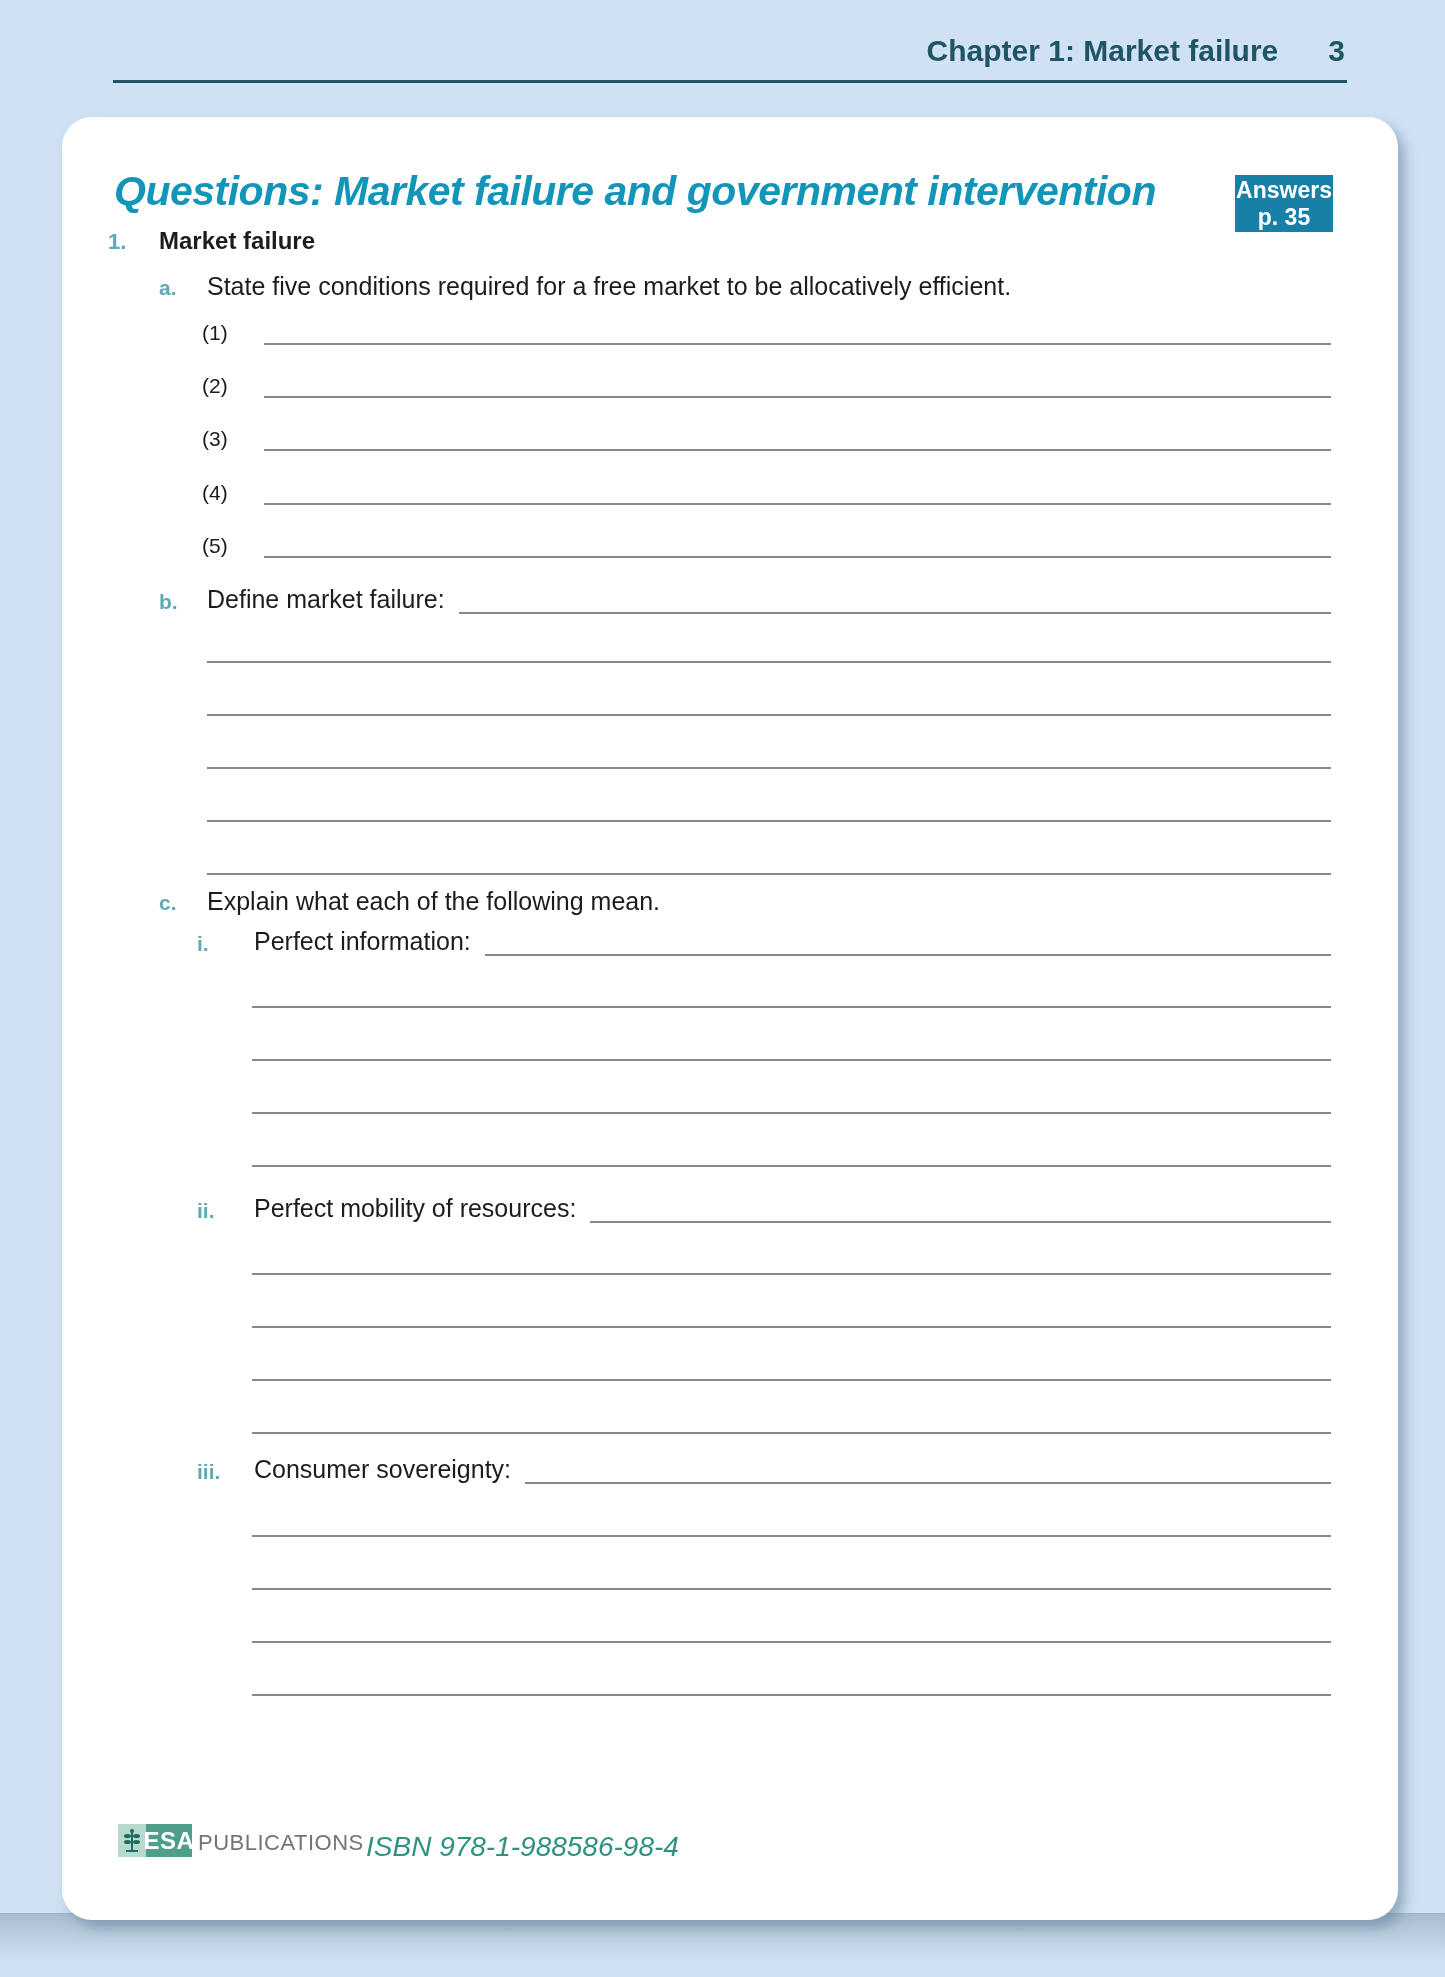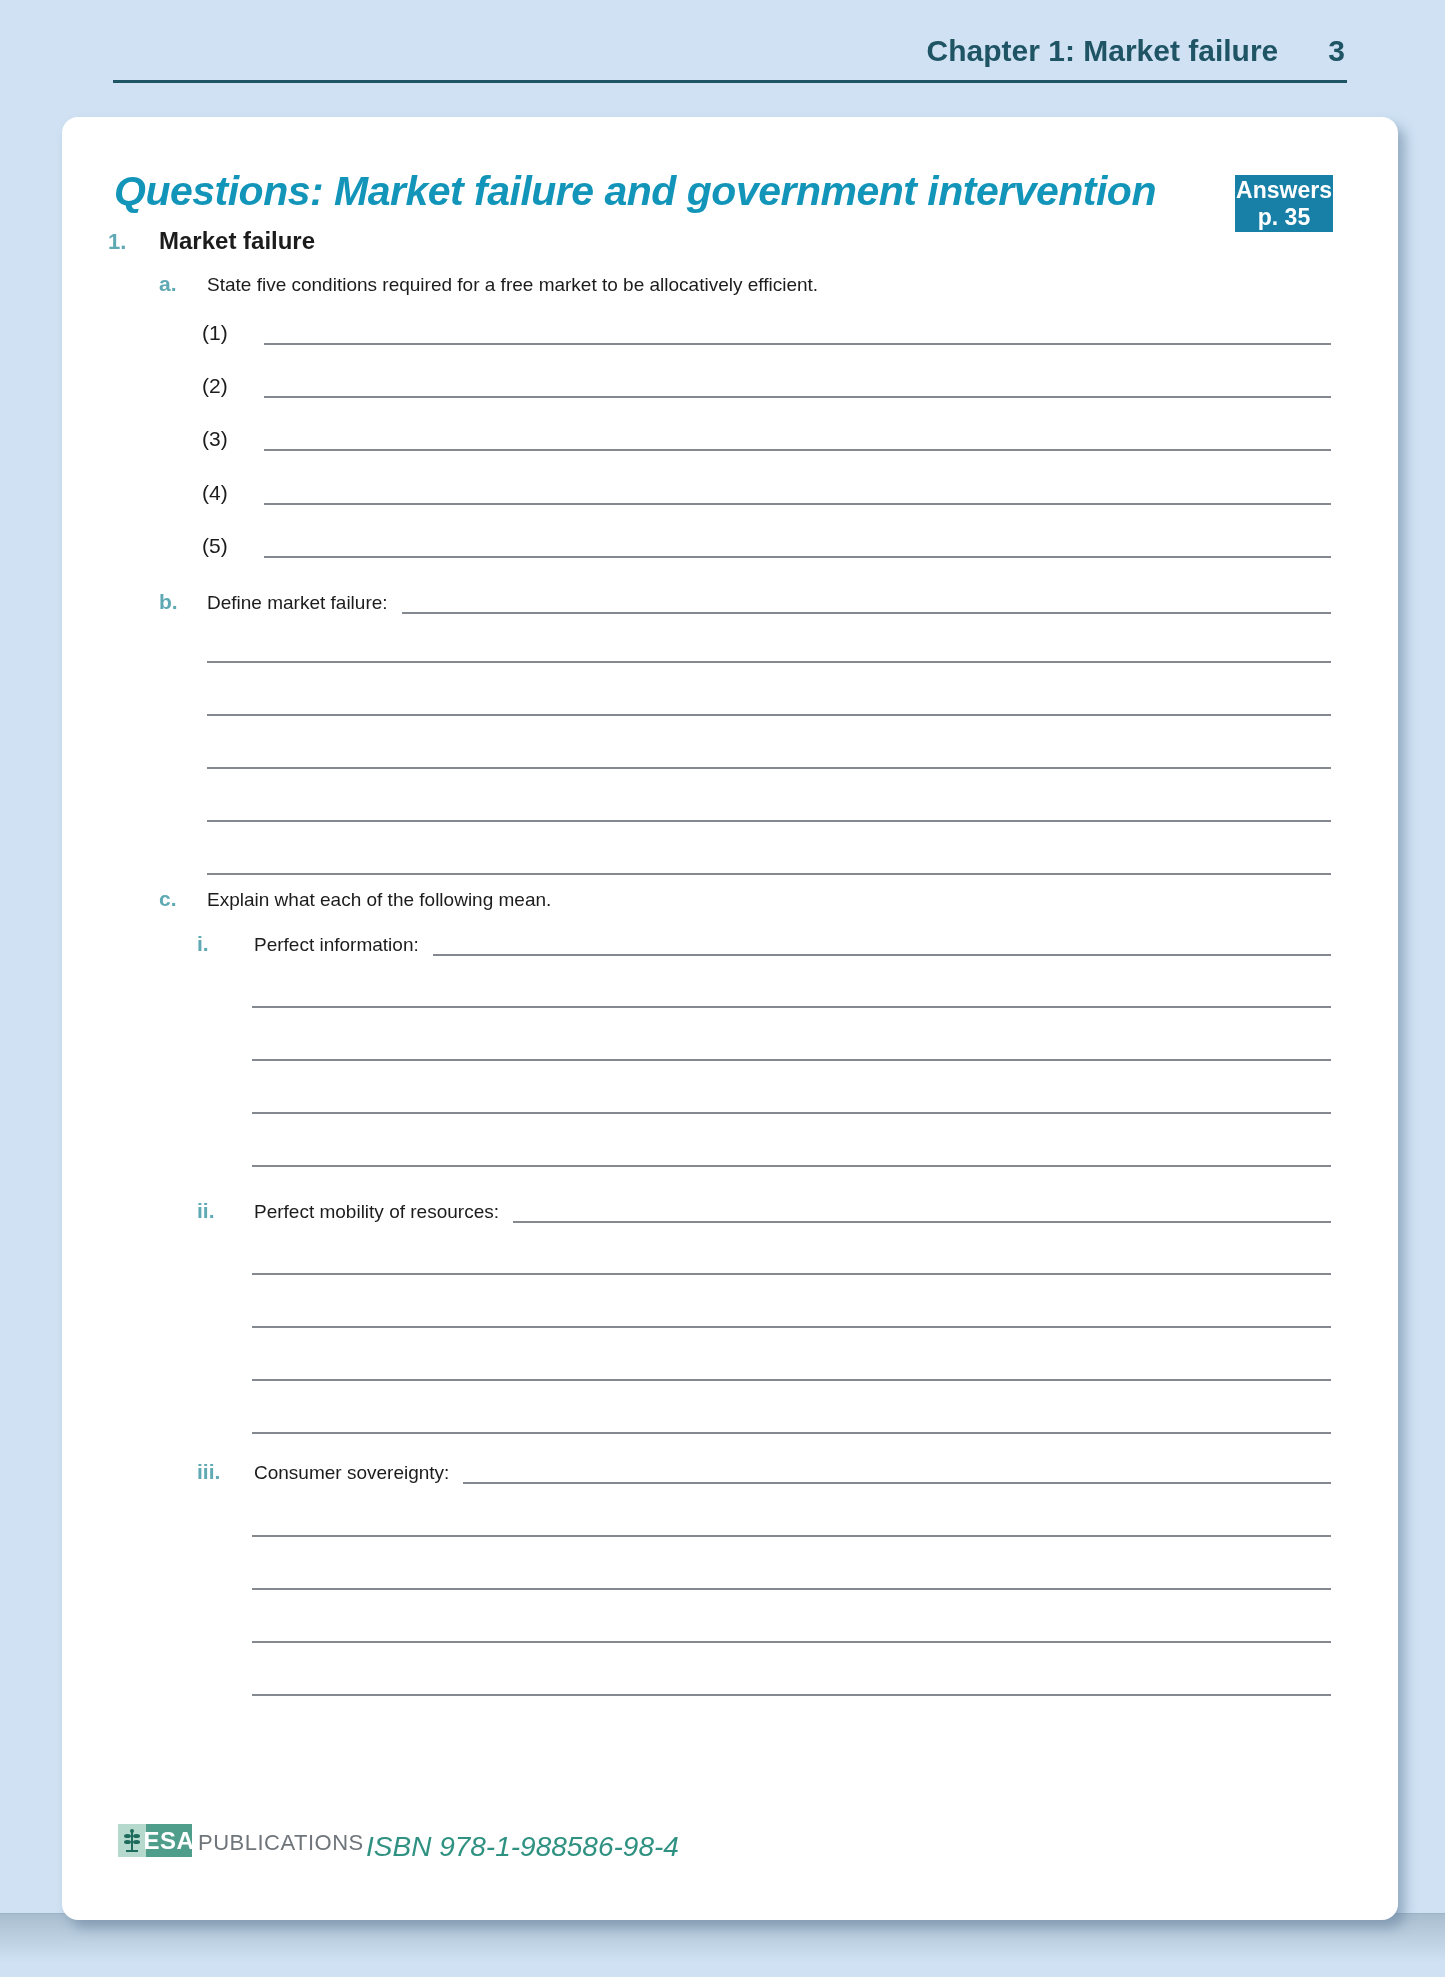--- a/index.html
+++ b/index.html
@@ -22,42 +22,42 @@
   }
   
   .footer-band{
     position:absolute;left:0;top:1913px;width:1445px;height:64px;
     background:linear-gradient(180deg, var(--band_top) 0%, var(--page_bg) 75%);
     border-top:1px solid #9eb3c5;
   }
   
   .card{
     position:absolute;left:62px;top:117px;width:1336px;height:1803px;
-    background:#ffffff;border-radius:16px;
+    background:#ffffff;border-radius:30px;
     box-shadow:7px 8px 12px rgba(100,128,155,.55);
   }
   .card-title{
     position:absolute;left:52px;top:50px;width:1140px;
     font-size:41px;line-height:48px;font-weight:bold;font-style:italic;
     color:var(--title_teal);letter-spacing:-0.5px;white-space:nowrap;
   }
   .answers-badge{
     position:absolute;left:1173px;top:58px;width:98px;height:57px;
     background:var(--badge_bg);color:#ffffff;
     display:flex;flex-direction:column;align-items:center;justify-content:center;
     font-size:23px;font-weight:600;line-height:27px;
   }
   .row{position:absolute;display:flex;}
   .row.base{align-items:baseline;}
   .row.lined{align-items:flex-end;height:34px;}
   .num-label{color:var(--label_teal);font-weight:bold;font-size:22px;min-width:51px;}
   .part-label{color:var(--label_teal);font-weight:bold;font-size:21px;min-width:48px;}
   .sub-label{color:var(--label_teal);font-weight:bold;font-size:21px;min-width:57px;}
   .q-heading{font-weight:bold;font-size:24px;color:var(--ink);}
-  .prompt{font-size:19px;color:var(--ink);white-space:nowrap;}
+  .prompt{font-size:25px;color:var(--ink);white-space:nowrap;}
   .item-label{font-size:21px;color:var(--ink);min-width:48px;}
   .fill-line{flex:1;margin-left:14px;border-bottom:2px solid var(--line_gray);}
   .hline{position:absolute;border-bottom:2px solid var(--line_gray);}
   
   .footer{position:absolute;left:0;top:1819px;width:1445px;height:65px;}
   .esa-logo{position:absolute;left:118px;top:5px;height:33px;display:flex;}
   .tree-box{width:28px;height:33px;background:var(--logo_mint);display:flex;align-items:center;justify-content:center;}
   .esa-box{width:46px;height:33px;background:var(--logo_teal);color:#ffffff;
     display:flex;align-items:center;justify-content:center;
     font-weight:bold;font-size:24px;letter-spacing:0.5px;}

